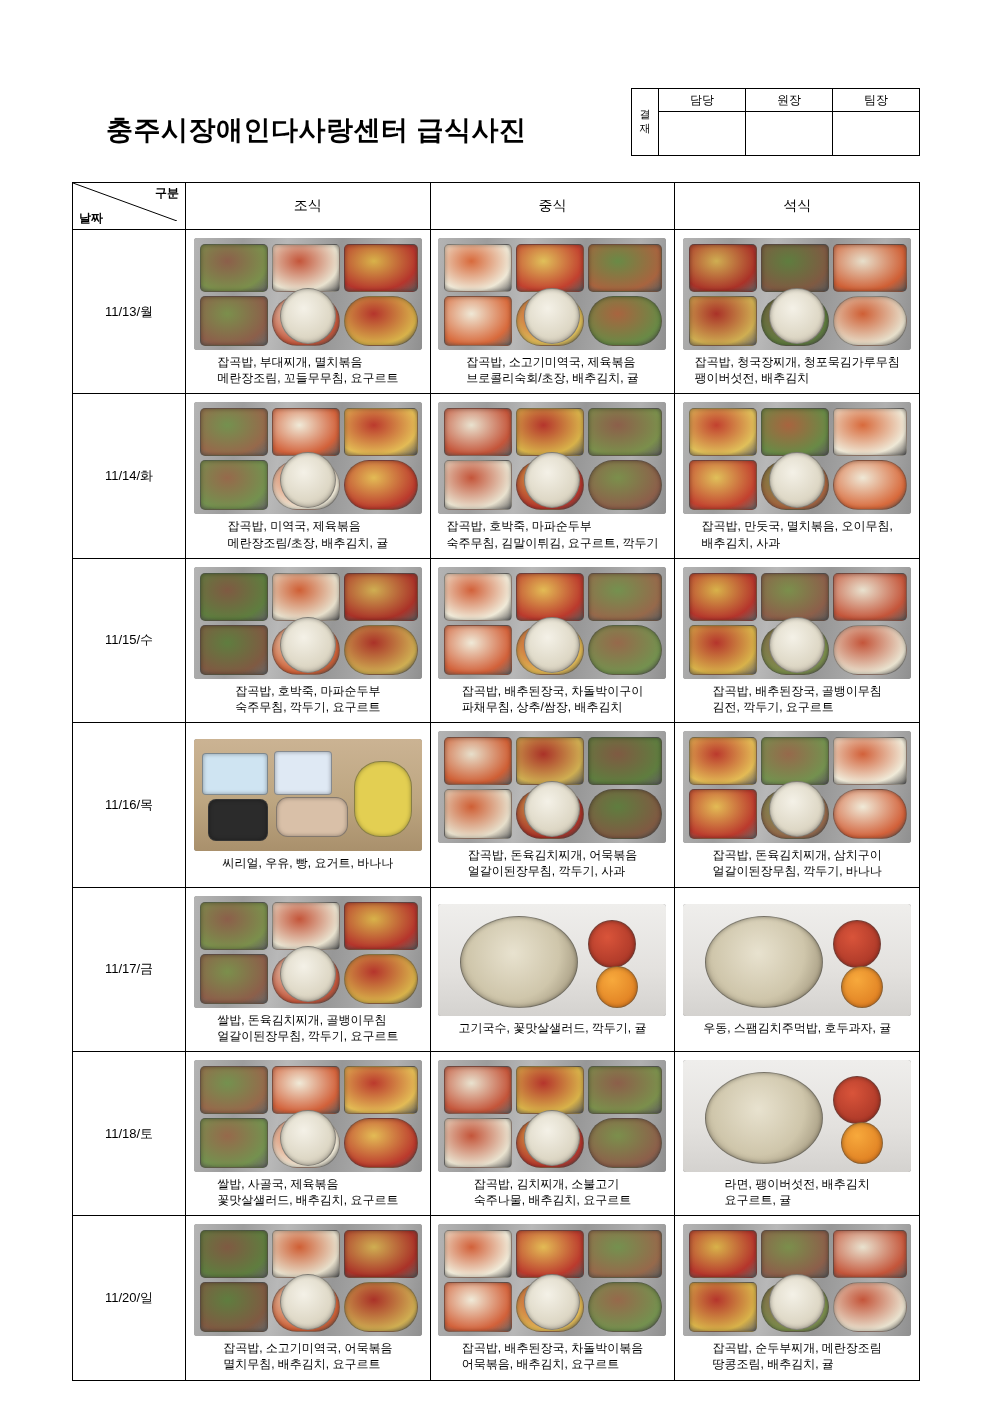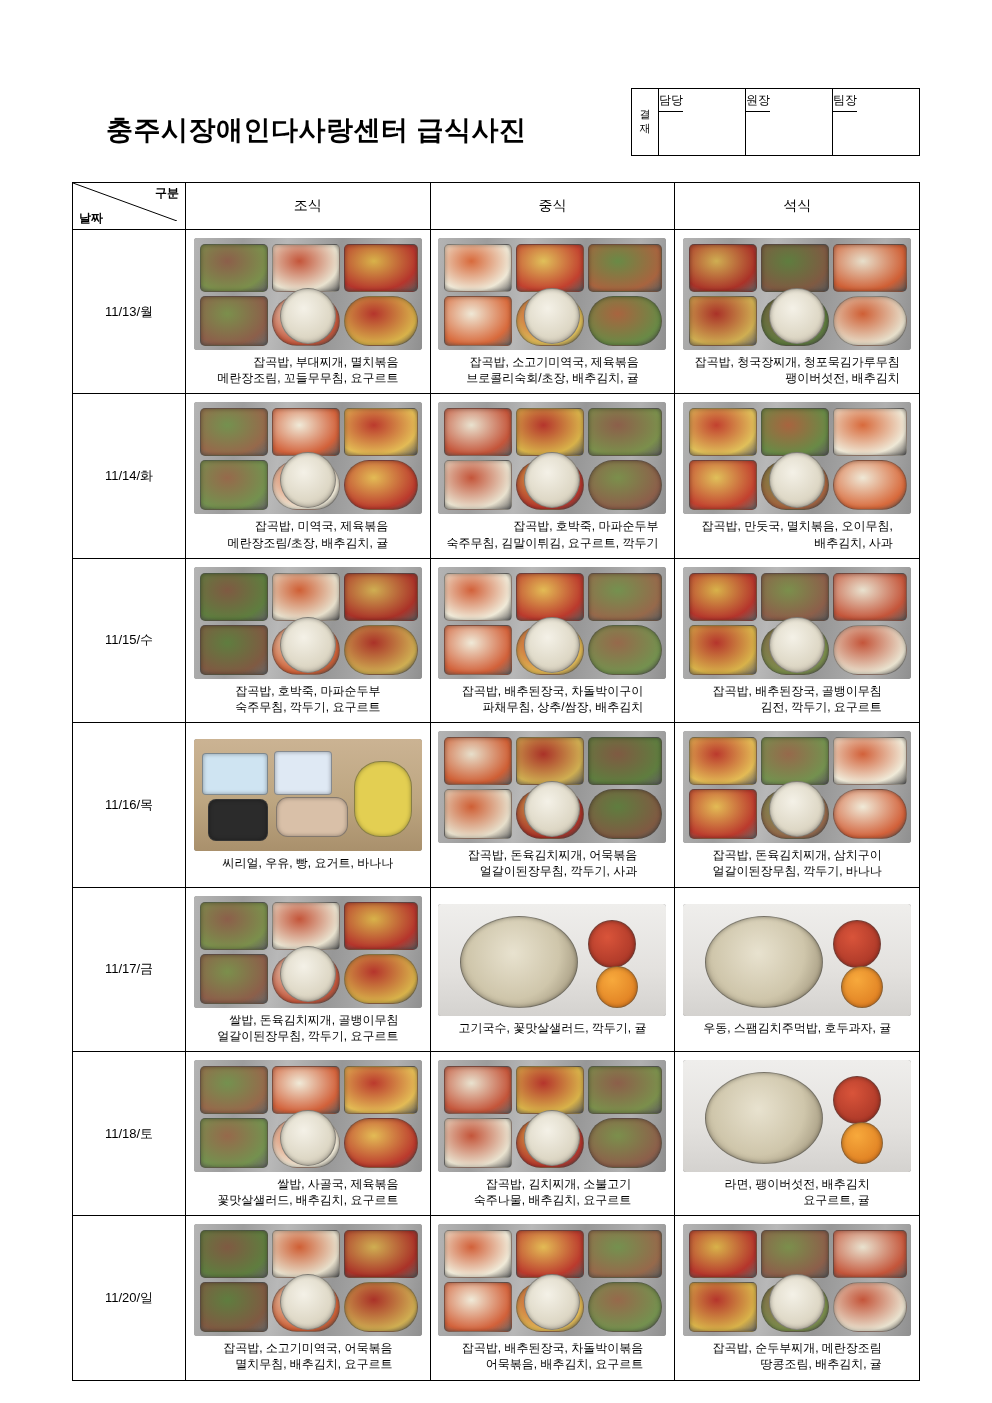--- a/index.html
+++ b/index.html
@@ -52,21 +52,21 @@
     line-height: 1.25;
     letter-spacing: 0;
   }
   .approval .cols {
     display: flex;
   }
   .approval .col {
     width: 86px;
     border-right: 1px solid #000;
     display: flex;
-    flex-direction: row;
+    flex-direction: column;
   }
   .approval .col .head {
     height: 22px;
     border-bottom: 1px solid #000;
     display: flex;
     align-items: center;
     justify-content: center;
     font-size: 12px;
   }
   .approval .col .body {
@@ -136,21 +136,21 @@
     height: 112px;
     border-radius: 3px;
     position: relative;
     overflow: hidden;
     background: #8d8d8d;
   }
   .menu-text {
     margin-top: 4px;
     font-size: 12px;
     line-height: 1.35;
-    text-align: right;
+    text-align: left;
     white-space: pre-line;
   }
 
   
   .tray .plate {
     position: absolute;
     background: #9a9a9a;
     border: 1px solid rgba(60,60,60,0.55);
     box-shadow: inset 0 0 4px rgba(0,0,0,0.35);
   }

